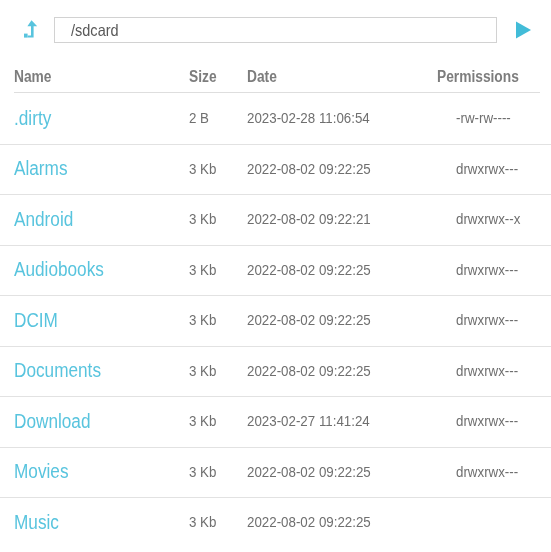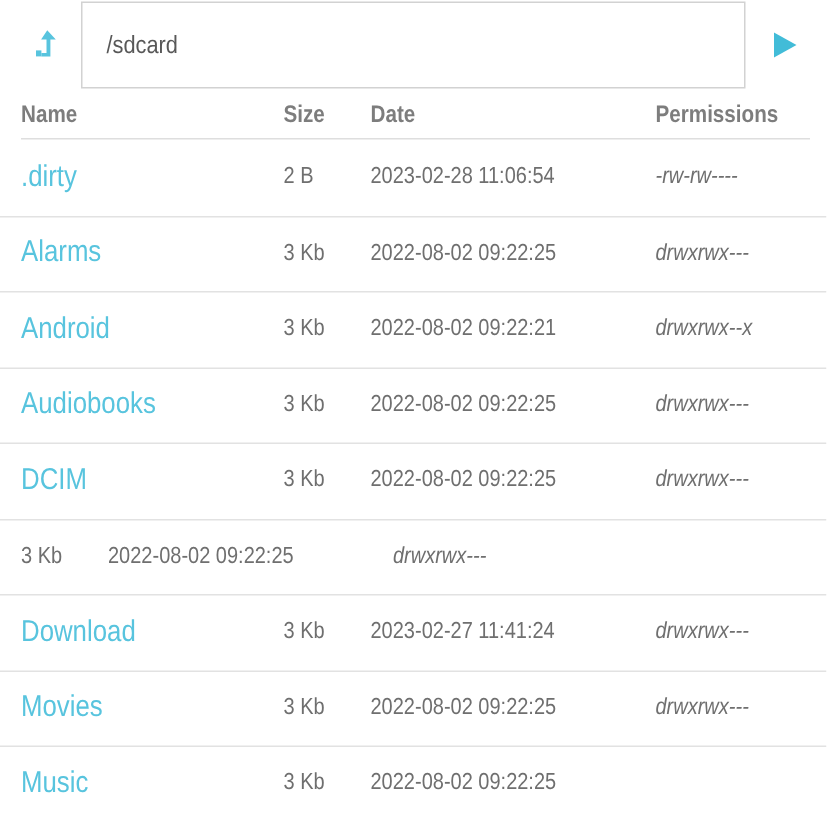--- a/index.html
+++ b/index.html
@@ -36,21 +36,21 @@
     display: flex;
     align-items: center;
     justify-content: center;
     flex: 0 0 auto;
     cursor: pointer;
   }
   .up-button svg { display: block; }
 
   .path-input {
     flex: 1 1 auto;
-    height: 58px;
+    height: 26px;
     margin: 0 6px 0 6px;
     border: 1px solid #d2d2d2;
     background: #ffffff;
     box-sizing: border-box;
     display: flex;
     align-items: center;
     padding-left: 16px;
     font-size: 16.5px;
     color: #585858;
     font-family: "Liberation Sans Narrow", "Liberation Sans", sans-serif;
@@ -151,23 +151,23 @@
     font-family: "Liberation Sans Narrow", "Liberation Sans", sans-serif;
   }
   .cell-size span, .cell-date span {
     display: inline-block;
     transform: scaleX(0.86);
     transform-origin: left center;
   }
   .cell-perm {
     color: #6f6f6f;
     font-size: 15.5px;
-    font-style: italic;
-    white-space: nowrap;
-    font-family: "Liberation Sans Narrow", "Liberation Sans", sans-serif;
+    white-space: nowrap;
+    font-family: "Liberation Sans Narrow", "Liberation Sans", sans-serif;
+    margin-left: 19px;
   }
   .cell-perm span {
     display: inline-block;
     transform: scaleX(0.86);
     transform-origin: left center;
   }
 </style>
 </head>
 <body>
 
@@ -237,20 +237,21 @@
     </div>
 
     <div class="row data-row">
       <div class="c-name cell-name"><span>DCIM</span></div>
       <div class="c-size cell-size"><span>3 Kb</span></div>
       <div class="c-date cell-date"><span>2022-08-02 09:22:25</span></div>
       <div class="c-perm cell-perm"><span>drwxrwx---</span></div>
     </div>
 
     <div class="row data-row">
+      <div class="c-name cell-name"><span>Documents</span></div>
       <div class="c-size cell-size"><span>3 Kb</span></div>
       <div class="c-date cell-date"><span>2022-08-02 09:22:25</span></div>
       <div class="c-perm cell-perm"><span>drwxrwx---</span></div>
     </div>
 
     <div class="row data-row">
       <div class="c-name cell-name"><span>Download</span></div>
       <div class="c-size cell-size"><span>3 Kb</span></div>
       <div class="c-date cell-date"><span>2023-02-27 11:41:24</span></div>
       <div class="c-perm cell-perm"><span>drwxrwx---</span></div>

